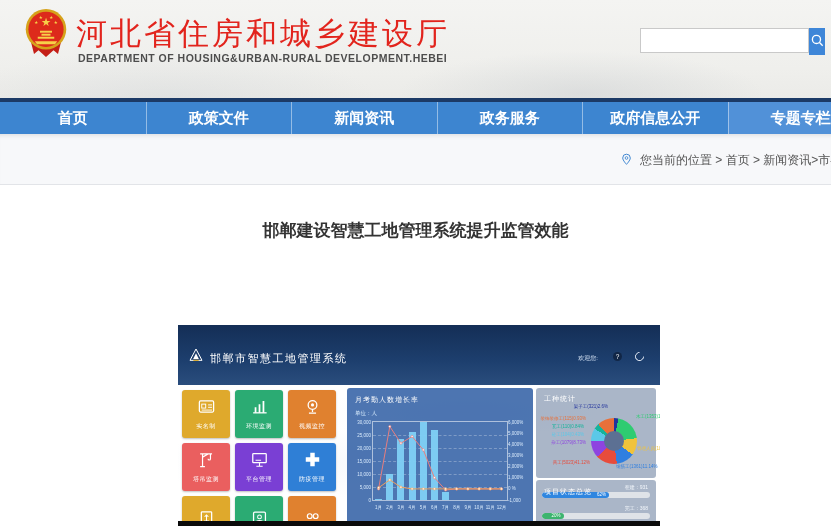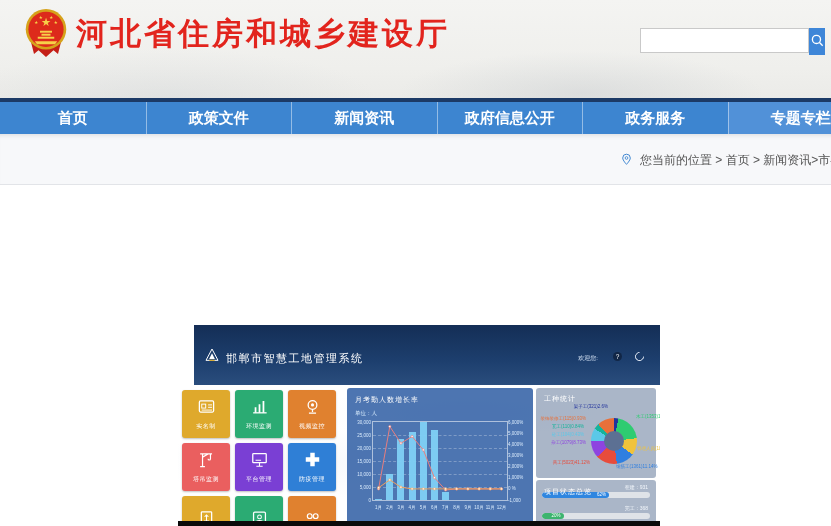--- a/index.html
+++ b/index.html
@@ -6,21 +6,21 @@
   body{width:831px;height:526px;position:relative;overflow:hidden;background:#fff;
        font-family:"Liberation Sans","DejaVu Sans",sans-serif;}
 
   
   .site-header{position:absolute;top:0;left:0;right:0;height:98px;
     background:linear-gradient(180deg,#f4f4f2 0%,#efefec 70%,#ebebe8 100%);}
   .site-header .mist{position:absolute;inset:0;
     background:radial-gradient(260px 60px at 70% 95%,rgba(190,195,200,.35),transparent 70%),
                radial-gradient(300px 70px at 20% 100%,rgba(200,205,210,.3),transparent 70%);}
   .emblem{position:absolute;left:22px;top:6px;}
-  .site-title{position:absolute;left:76px;top:13px;font-size:31px;font-weight:bold;
+  .site-title{position:absolute;left:76px;top:13px;font-size:31px;font-weight:normal;
     color:#e2241d;letter-spacing:3px;white-space:nowrap;}
   .site-sub{position:absolute;left:78px;top:52px;font-size:10.5px;font-weight:bold;
     color:#4d4d4d;letter-spacing:.5px;white-space:nowrap;}
   .search-box{position:absolute;right:6px;top:28px;width:185px;height:27px;display:flex;}
   .search-input{flex:1;height:25px;border:1px solid #c9c9c9;background:#fff;outline:none;
     font-size:12px;padding:0 6px;box-sizing:border-box;}
   .search-btn{width:29px;height:27px;border:none;background:#3e86d8;display:flex;
     align-items:center;justify-content:center;cursor:pointer;padding:0;}
 
   
@@ -43,21 +43,21 @@
   
   .article{position:absolute;top:185px;left:0;right:0;bottom:0;background:#fff;}
   .article-title{margin:34px 0 0;text-align:center;font-size:17px;font-weight:bold;color:#333;}
   .article-meta{margin-top:20px;text-align:center;font-size:12px;color:#666;}
   .article-meta .gap{display:inline-block;width:18px;}
   .font-size-btn{color:#666;margin:0 3px;cursor:pointer;}
 
   
   .dashboard{position:absolute;left:178px;top:325px;width:482px;height:201px;overflow:hidden;
     background:linear-gradient(180deg,#3f6089 0%,#4d6d93 45%,#64809f 75%,#71890a0 100%);}
-  .dash-header{position:absolute;top:0;left:16px;right:0;height:60px;
+  .dash-header{position:absolute;top:0;left:0;right:0;height:60px;
     background:linear-gradient(180deg,#142e56 0%,#1d3f6e 60%,#2a4d7d 100%);}
   .dash-logo{position:absolute;left:10px;top:22px;}
   .dash-title{position:absolute;left:32px;top:26px;font-size:11px;color:#fff;letter-spacing:1.5px;}
   .dash-welcome{position:absolute;right:62px;top:29px;font-size:6px;color:#d4e2f4;}
   .dash-ico{position:absolute;top:27px;width:9px;height:9px;border-radius:50%;
     font-size:6.5px;line-height:9px;text-align:center;color:#fff;background:rgba(10,20,40,.55);}
   .dash-ico.help{right:38px;}
   .dash-ico.gear{right:16px;background:transparent;border:1.3px solid #e8eef8;
     border-top-color:transparent;transform:rotate(45deg);box-sizing:border-box;}
   .dash-body-cloud{position:absolute;top:60px;left:0;right:0;bottom:0;
@@ -122,55 +122,57 @@
       <text x="25" y="15" font-size="6" fill="#f7d148" text-anchor="middle">★</text>
       <text x="39" y="15" font-size="6" fill="#f7d148" text-anchor="middle">★</text>
       <text x="45" y="22" font-size="6" fill="#f7d148" text-anchor="middle">★</text>
       <rect x="24" y="31" width="16" height="2.6" fill="#f7d148"></rect>
       <rect x="26" y="35" width="12" height="2.6" fill="#f7d148"></rect>
       <rect x="21" y="39" width="22" height="2.6" fill="#f7d148"></rect>
       <path d="M17 45h30l-3 4H20z" fill="#f7d148"></path>
     </svg>
   </div>
   <div class="site-title">河北省住房和城乡建设厅</div>
+  <div class="site-sub">DEPARTMENT OF HOUSING&amp;URBAN-RURAL DEVELOPMENT.HEBEI</div>
   <div class="search-box">
     <input class="search-input" type="text" placeholder="" style="">
     <button class="search-btn">
       <span>
         <svg viewBox="0 0 20 20" width="15" height="15">
           <circle cx="8.6" cy="8.6" r="5.4" fill="none" stroke="#fff" stroke-width="1.8"></circle>
           <path d="M12.7 12.7l4.2 4.2" stroke="#fff" stroke-width="1.8"></path>
         </svg>
       </span>
     </button>
   </div>
 </div>
 
 <div class="main-nav">
     <div class="nav-item">首页</div>
     <div class="nav-item">政策文件</div>
     <div class="nav-item">新闻资讯</div>
+    <div class="nav-item">政务服务</div>
     <div class="nav-item">政府信息公开</div>
-    <div class="nav-item">政务服务</div>
     <div class="nav-item last">专题专栏</div>
   </div>
 
 <div class="section-bar">
   <div class="breadcrumb">
     <span>
       <svg viewBox="0 0 24 24" width="13" height="13">
         <path d="M12 21s-7-7.4-7-11.8a7 7 0 1 1 14 0C19 13.6 12 21 12 21z" fill="none" stroke="#3d85d0" stroke-width="1.8"></path>
         <circle cx="12" cy="9.2" r="2.5" fill="none" stroke="#3d85d0" stroke-width="1.6"></circle>
       </svg>
     </span>
     <span>您当前的位置 &gt; 首页 &gt; 新闻资讯&gt;市县动态</span>
   </div>
 </div>
 
 <div class="article">
+  <div class="article-title">邯郸建设智慧工地管理系统提升监管效能</div>
 </div>
 
 <div class="dashboard">
   <div class="dash-body-cloud"></div>
   <div class="dash-header">
     <div class="dash-logo">
       <svg viewBox="0 0 24 24" width="16" height="16">
         <path d="M12 3 21 20H3z" fill="none" stroke="#fff" stroke-width="1.5"></path>
         <path d="M12 9.5 16.3 18H7.7z" fill="#fff"></path>
         <rect x="8" y="19.2" width="8" height="1.6" fill="#d6a21a"></rect>

